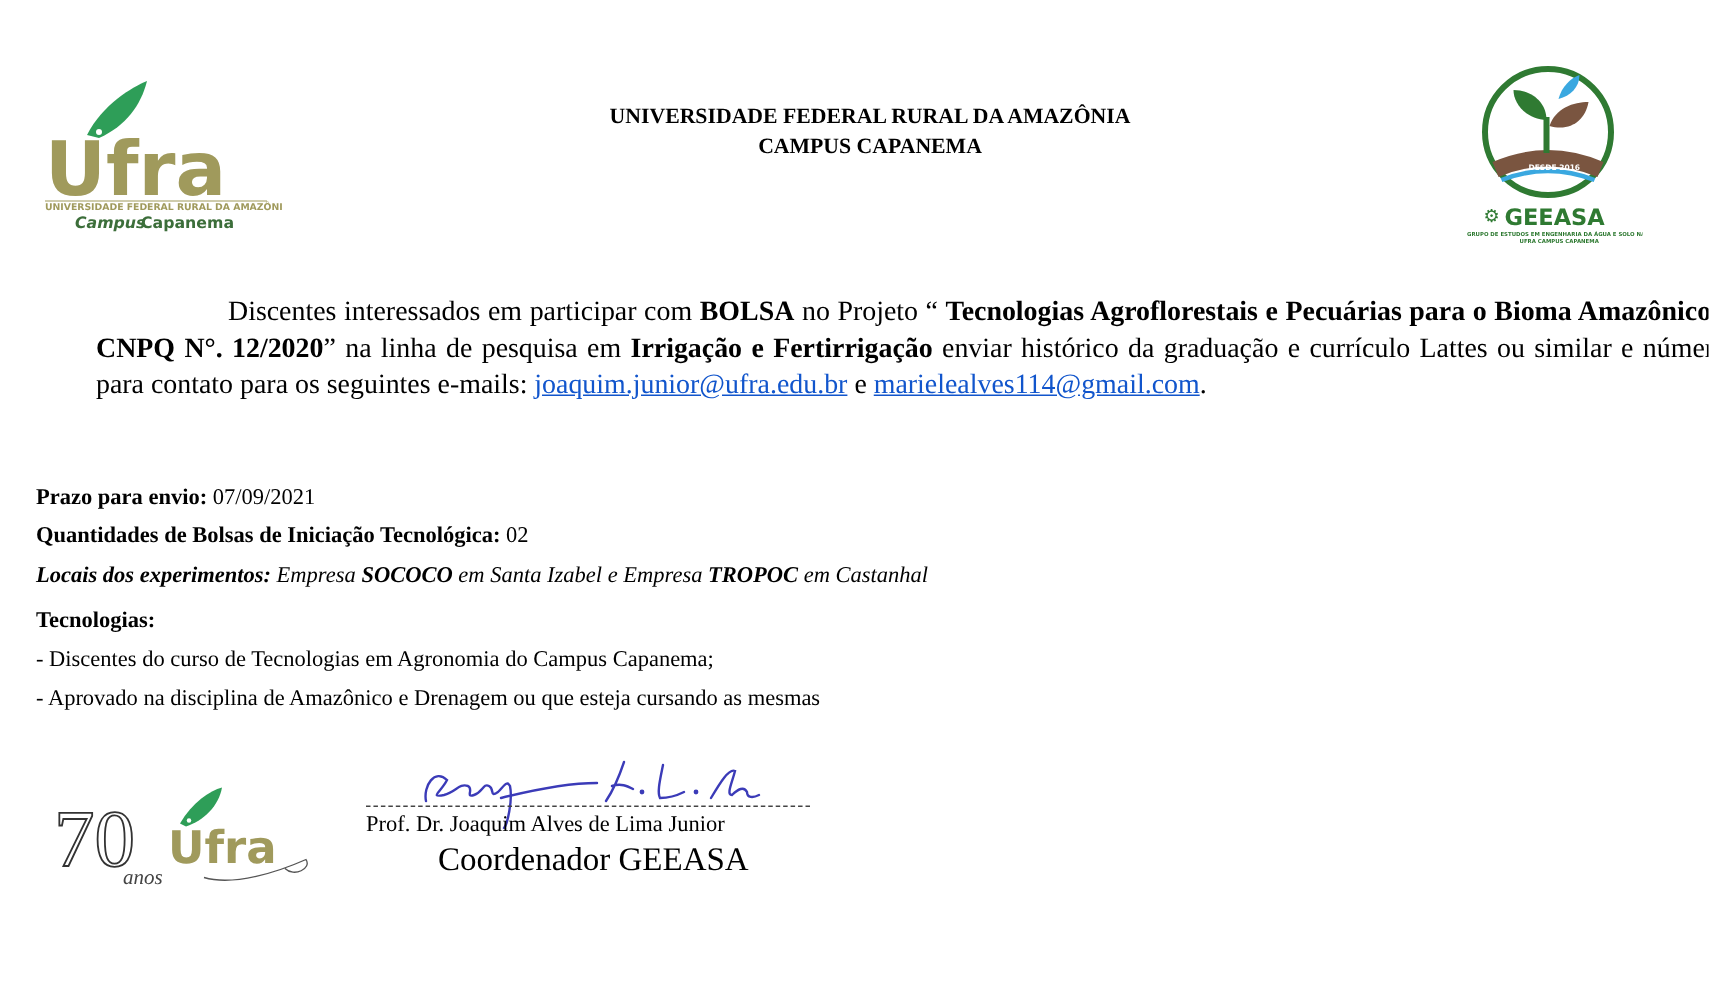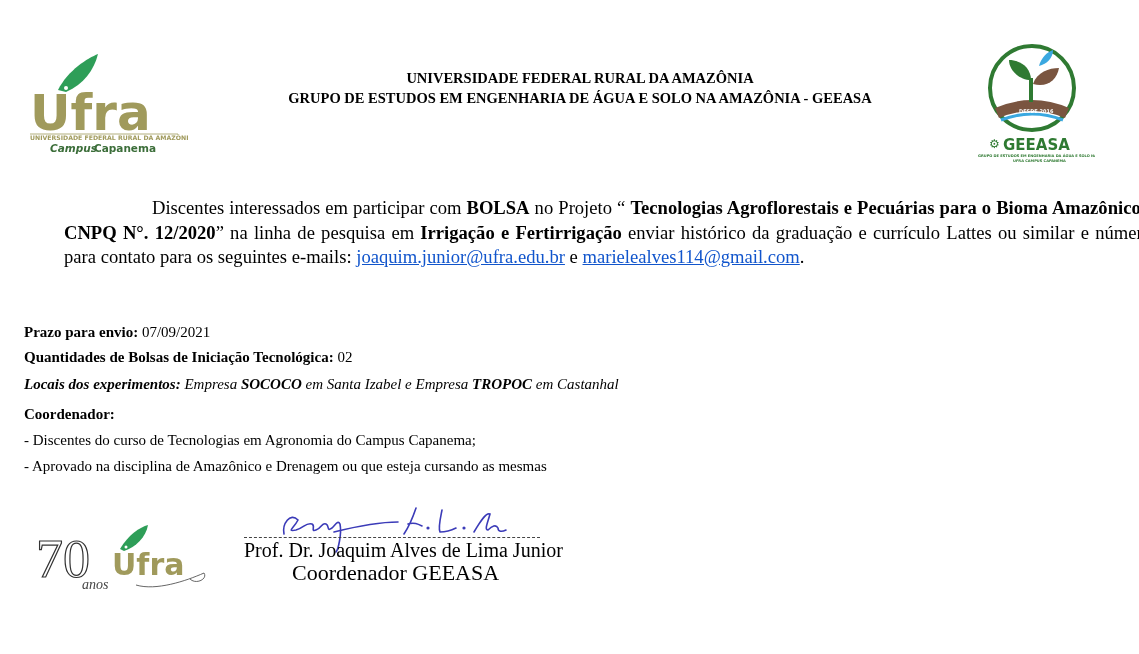--- a/index.html
+++ b/index.html
@@ -5,21 +5,21 @@
     html, body { margin:0; padding:0; background:#ffffff; }
     body { width:1139px; height:654px; position:relative; overflow:hidden;
            font-family:"Liberation Serif", "DejaVu Serif", serif; color:#000; }
     .abs { position:absolute; }
     .header { left:200px; top:68px; width:760px; text-align:center; font-weight:bold; font-size:14.5px; line-height:20px; }
     .para { left:24px; top:196px; width:1088px; font-size:18.6px; line-height:24.5px; text-align:justify;margin-left:40px; }
     .para .indent { display:inline-block; width:88px; }
     .para a { color:#1155cc; text-decoration:underline; }
     .field { left:24px; font-size:15px; line-height:24px; white-space:nowrap; }
     .sig-line { left:244px; top:537px; width:296px; border-top:1px dashed #444; height:0; }
-    .sig-name { left:244px; top:540px; font-size:20px; line-height:21px; white-space:nowrap; }
+    .sig-name { left:244px; top:540px; font-size:15px; line-height:21px; white-space:nowrap; }
     .sig-role { left:292px; top:562px; font-size:22px; line-height:21px; white-space:nowrap; }
     .signature { left:276px; top:494px; width:250px; height:60px; }
     .logo-ufra { left:28px; top:52px; width:160px; height:105px; }
     .logo-geeasa { left:975px; top:40px; width:120px; height:125px; }
     .logo-70 { left:36px; top:519px; width:175px; height:80px; }
     .ufra-word { font-family:"DejaVu Sans", sans-serif; font-weight:bold; fill:#a09a5c; }
     .tiny { font-family:"DejaVu Sans", sans-serif; }
   </style>
 </head>
 <body>
@@ -31,21 +31,21 @@
     <text x="2" y="78" class="ufra-word" font-size="50">Ufra</text>
     <line x1="2" y1="82" x2="150" y2="82" stroke="#a09a5c" stroke-width="0.8"></line>
     <text x="2" y="88" class="tiny" font-size="6.2" fill="#a09a5c" font-weight="bold">UNIVERSIDADE FEDERAL RURAL DA AMAZÔNIA</text>
     <text x="22" y="100" class="tiny" font-size="10.5" fill="#3c6e3a" font-weight="bold" font-style="italic">Campus</text>
     <text x="66" y="100" class="tiny" font-size="10.5" fill="#3c6e3a" font-weight="bold">Capanema</text>
   </svg>
 </div>
 
 <div class="abs header">
   <div>UNIVERSIDADE FEDERAL RURAL DA AMAZÔNIA</div>
-  <div>GRUPO DE ESTUDOS EM ENGENHARIA DE ÁGUA E SOLO NA AMAZÔNIA - GEEASA</div>
+  <div>CAMPUS CAPANEMA</div>
 </div>
 
 <div class="abs logo-geeasa">
   <svg width="120" height="125" viewBox="0 0 120 125">
     <circle cx="57" cy="48" r="42" fill="none" stroke="#2f7a32" stroke-width="4"></circle>
     <path d="M20 68 Q57 52 94 68 L90 78 Q57 64 24 78 Z" fill="#7a5540"></path>
     <path d="M26 80 Q57 68 88 80" fill="none" stroke="#3aa8e0" stroke-width="3"></path>
     <text x="44" y="73" class="tiny" font-size="5" fill="#ffffff" font-weight="bold">DESDE 2016</text>
     <path d="M56 62 L56 38" stroke="#2f7a32" stroke-width="4"></path>
     <path d="M56 40 C44 40, 34 30, 34 20 C46 20, 56 28, 56 40 Z" fill="#2f7a32"></path>
@@ -65,21 +65,21 @@
 <div class="abs field" style="top:320px;">
   <b>Prazo para envio:</b><span> 07/09/2021</span>
 </div>
 <div class="abs field" style="top:345px;font-family:Liberation Serif, serif;">
   <b>Quantidades de Bolsas de Iniciação Tecnológica:</b><span> 02</span>
 </div>
 <div class="abs field" style="top:372px;font-style:italic;">
   <b>Locais dos experimentos:</b><span> Empresa </span><b>SOCOCO</b><span> em Santa Izabel e Empresa </span><b>TROPOC</b><span> em Castanhal</span>
 </div>
 <div class="abs field" style="top:402px;">
-  <b>Coordenador:</b>
+  <b>Tecnologias:</b>
 </div>
 <div class="abs field" style="top:428px;">- Discentes do curso de Tecnologias em Agronomia do Campus Capanema;</div>
 <div class="abs field" style="top:454px;">- Aprovado na disciplina de Amazônico e Drenagem ou que esteja cursando as mesmas</div>
 
 <div class="abs signature">
   <svg width="250" height="60" viewBox="0 0 250 60">
     <g fill="none" stroke="#3b3bb8" stroke-width="1.6" stroke-linecap="round">
       <path d="M8 40 C6 30, 14 18, 22 26 C18 34, 10 38, 20 36 C28 34, 30 28, 36 30 C40 32, 34 38, 40 36 C46 34, 46 28, 50 30 C54 32, 50 38, 56 34 C60 30, 62 26, 64 30 C66 40, 62 56, 60 58"></path>
       <path d="M58 38 C90 30, 110 28, 122 28"></path>
       <path d="M140 14 C136 26, 132 34, 128 40 M132 30 C138 28, 142 30, 146 32"></path>

